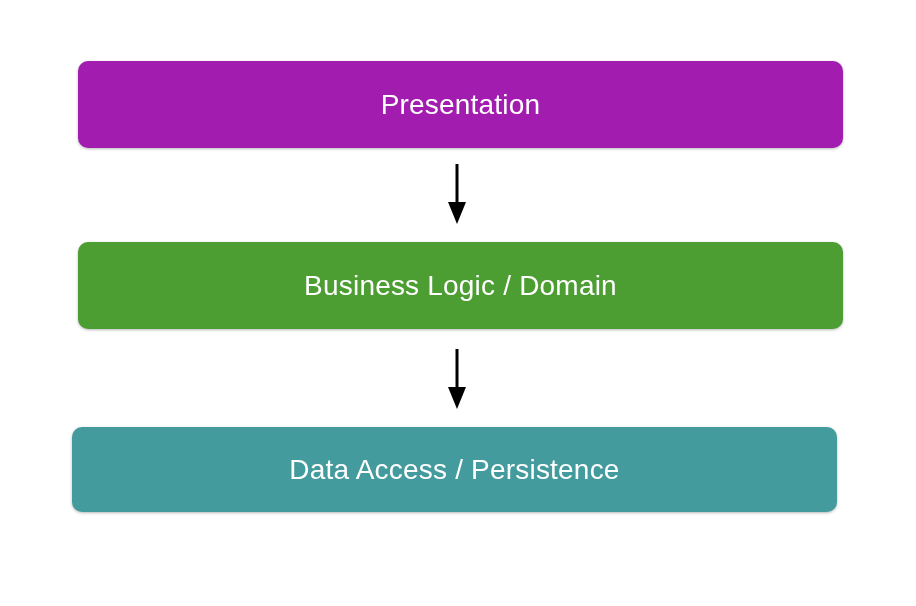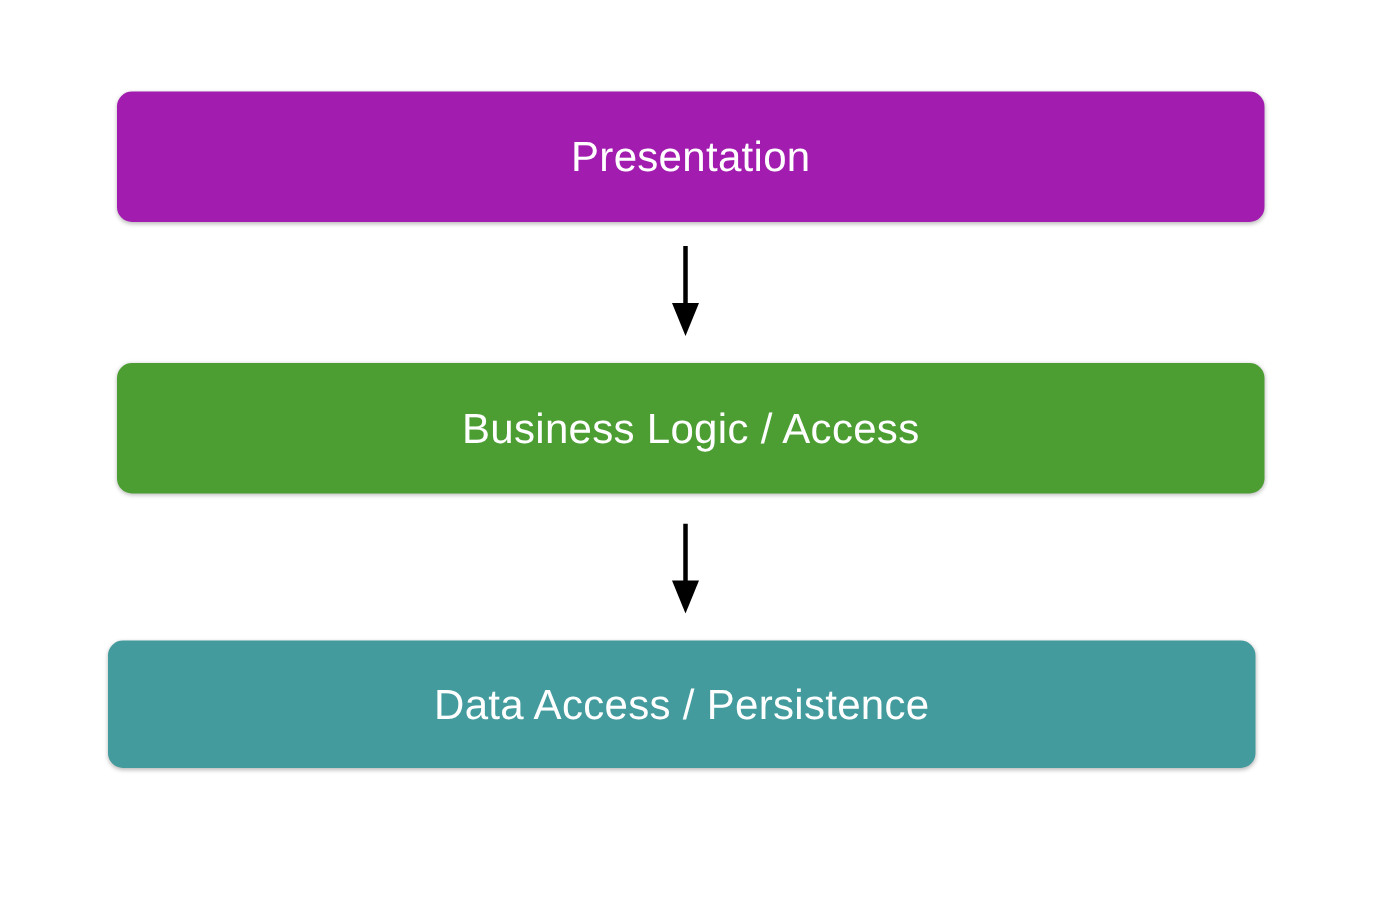--- a/index.html
+++ b/index.html
@@ -71,21 +71,21 @@
   <div class="layer-box box-presentation" style="background-color: #a21caf;">
     <span class="layer-label">Presentation</span>
   </div>
 
   <svg class="arrow arrow-1" viewBox="0 0 24 60">
     <line x1="12" y1="0" x2="12" y2="40" stroke-width="3" stroke="#000000"></line>
     <polygon points="12,60 3,38 21,38" fill="#000000"></polygon>
   </svg>
 
   <div class="layer-box box-business" style="background-color: rgb(76, 158, 51);">
-    <span class="layer-label">Business Logic / Access</span>
+    <span class="layer-label">Business Logic / Domain</span>
   </div>
 
   <svg class="arrow arrow-2" viewBox="0 0 24 60">
     <line x1="12" y1="0" x2="12" y2="40" stroke-width="3" stroke="#000000"></line>
     <polygon points="12,60 3,38 21,38" fill="#000000"></polygon>
   </svg>
 
   <div class="layer-box box-data" style="background-color: rgb(67, 155, 157); justify-content: center;">
     <span class="layer-label">Data Access / Persistence</span>
   </div>

